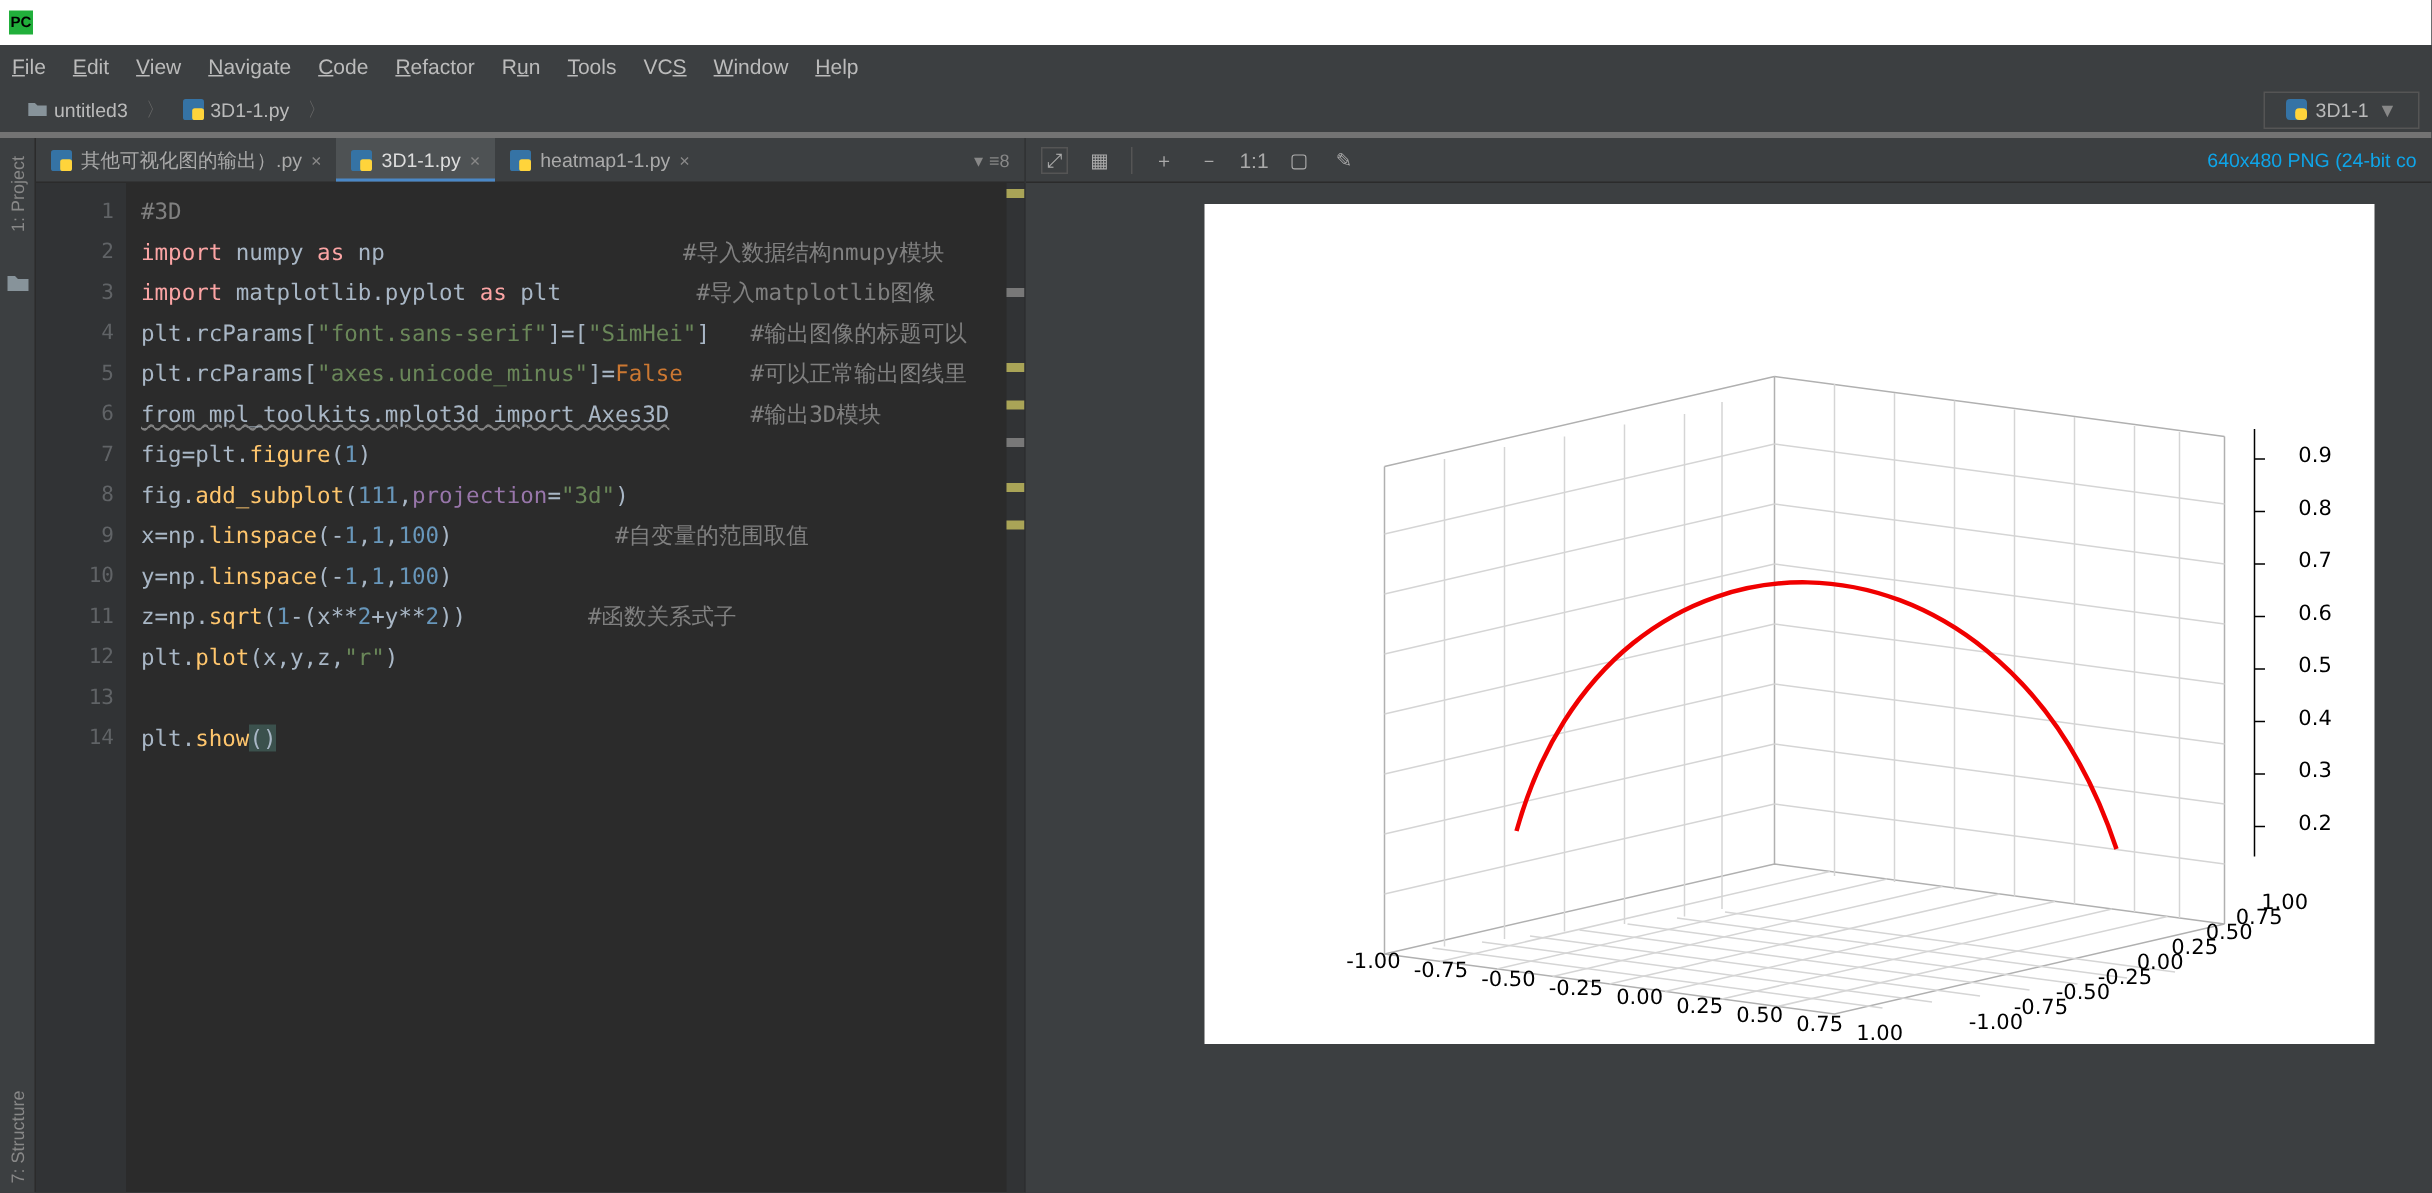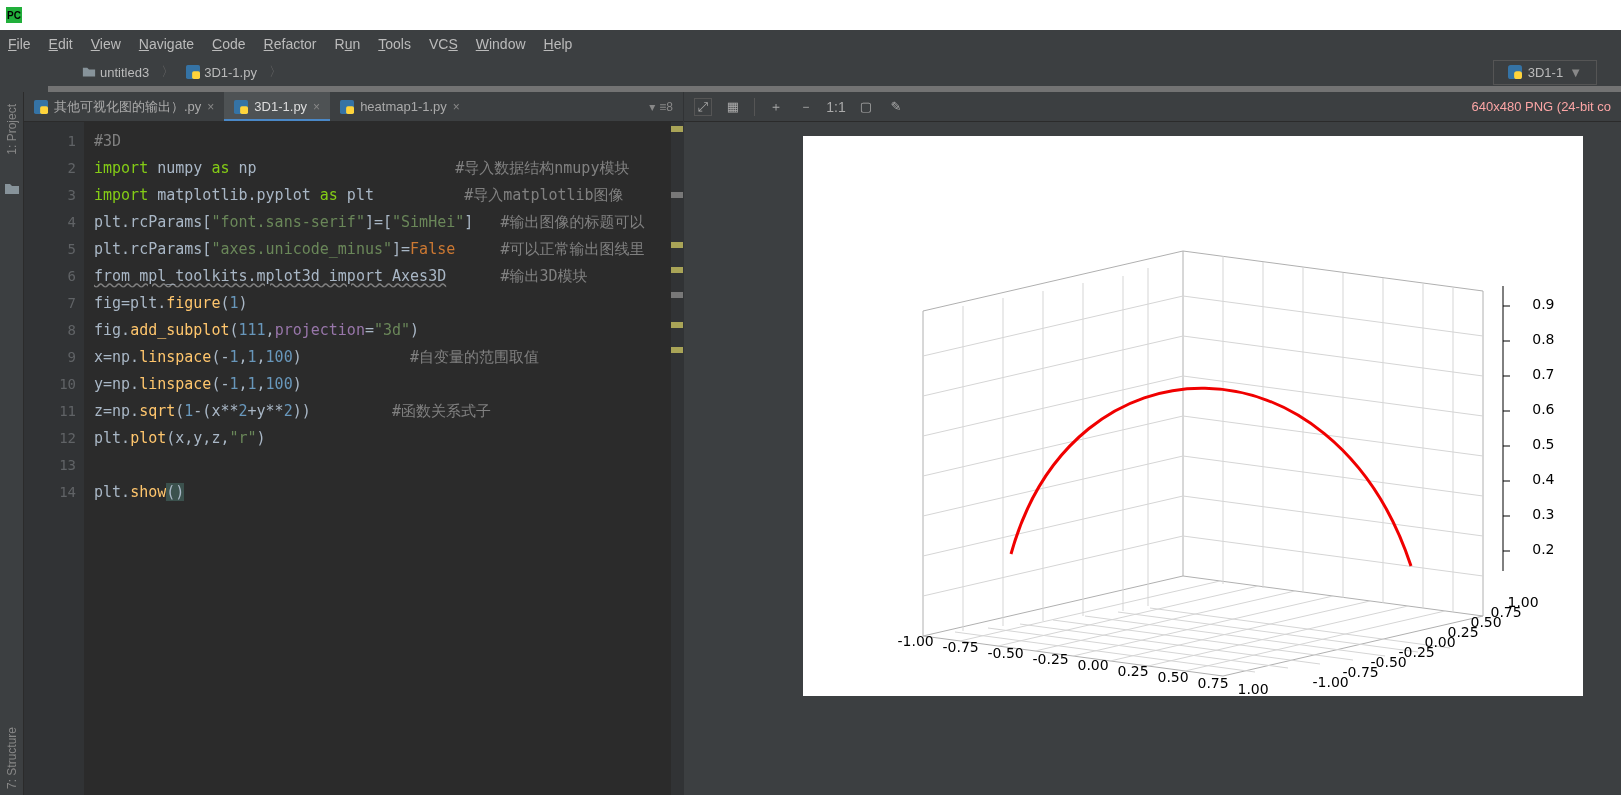--- a/index.html
+++ b/index.html
@@ -2,60 +2,60 @@
 <html><head>
 <meta charset="utf-8">
 <style>
 * { margin:0; padding:0; box-sizing:border-box; }
 body { font-family:"Segoe UI",Arial,sans-serif; font-size:13px; background:#3c3f41; color:#bbb; width:1621px; height:795px; overflow:hidden; }
 .titlebar { background:#fff; color:#000; height:30px; display:flex; align-items:center; padding:0 6px; gap:6px; }
 .titlebar .icon { width:16px; height:16px; background:#21af3b; display:inline-flex; align-items:center; justify-content:center; font-size:10px; font-weight:bold; color:#000; }
 .menubar { background:#3c3f41; height:28px; display:flex; align-items:center; padding:0 8px; gap:18px; color:#bbb; font-size:14px; }
 .menubar span { cursor:default; }
 .menubar .ul { text-decoration:underline; }
-.navrow { background:#3c3f41; height:34px; display:flex; align-items:center; padding:0 24px; border-bottom:6px solid #737373;margin-left:48px; }
+.navrow { background:#3c3f41; height:34px; display:flex; align-items:center; padding:0 8px; border-bottom:4px solid #737373; }
 .crumb { display:flex; align-items:center; gap:4px; padding:2px 10px; }
 .crumb svg { width:14px; height:14px; }
 .chev { color:#666; padding:0 2px; }
 .cfgbox { margin-left:auto; border:1px solid #555; padding:4px 14px; display:flex; align-items:center; gap:6px; background:#3c3f41; }
 .main { display:flex; height:calc(795px - 30px - 28px - 34px); }
 .leftgutter { width:24px; background:#3c3f41; border-right:1px solid #2b2b2b; display:flex; flex-direction:column; align-items:center; padding-top:6px; gap:20px; color:#888; }
 .vtab { writing-mode:vertical-rl; transform:rotate(180deg); font-size:12px; padding:6px 2px; }
 .editor-pane { width:660px; display:flex; flex-direction:column; background:#2b2b2b; border-right:1px solid #313335; }
 .edtabs { height:30px; display:flex; align-items:stretch; background:#3c3f41; border-bottom:1px solid #2b2b2b; }
 .edtab { display:flex; align-items:center; gap:6px; padding:0 10px; color:#aaa; position:relative; }
 .edtab.active { background:#4e5254; color:#ddd; }
 .edtab.active::after { content:""; position:absolute; left:0; right:0; bottom:0; height:2px; background:#4a88c7; }
 .closex { color:#888; font-size:12px; }
 .pyi { width:14px; height:14px; }
 .edtabs .spacer { flex:1; }
 .edtabs .wrapicon { display:flex; align-items:center; padding:0 10px; color:#888; font-size:12px; gap:4px; }
 .editor-body { flex:1; display:flex; overflow:hidden; }
 .gutter { width:60px; background:#313335; color:#606366; text-align:right; padding:6px 8px 6px 0; font-family:Consolas,monospace; font-size:14px; line-height:27px; }
 .code { flex:1; padding:6px 10px; font-family:Consolas,monospace; font-size:15px; line-height:27px; color:#a9b7c6; white-space:pre; overflow:hidden; position:relative; }
 .code .c { color:#808080; }
-.code .k { color:#84cc16; }
+.code .k { color:#fca5a5; }
 .code .s { color:#6a8759; }
 .code .kw { color:#cc7832; }
 .code .fn { color:#ffc66d; }
 .code .p  { color:#9876aa; }
 .code .n  { color:#6897bb; }
 .code .wavy { text-decoration:underline wavy #808080; }
 .code .hlparen { background:#3b514d; }
 .minimap { width:12px; background:#313335; position:relative; }
 .mm-y { position:absolute; right:0; width:12px; height:6px; background:#a9a457; }
 .mm-y.w { background:#787878; }
 .sci-pane { flex:1; display:flex; flex-direction:column; background:#3c3f41; }
 .sci-tabs { height:30px; display:flex; align-items:center; border-bottom:1px solid #2b2b2b; }
 .sci-tabs .lbl { padding:0 18px; color:#bbb; }
 .sci-tb { height:30px; display:flex; align-items:center; gap:12px; padding:0 10px; border-bottom:1px solid #2b2b2b; }
 .sci-tb .sep { width:1px; height:18px; background:#555; }
 .sci-tb .ic { width:18px; height:18px; display:flex; align-items:center; justify-content:center; color:#aaa; border:1px solid transparent; }
 .sci-tb .ic.box { border:1px solid #555; }
-.sci-tb .info { margin-left:auto; color:#fca5a5; font-size:13px; }
+.sci-tb .info { margin-left:auto; color:#0ea5e9; font-size:13px; }
 .plot-area { flex:1; background:#3c3f41; display:flex; align-items:flex-start; justify-content:center; padding:14px 10px 10px 90px; overflow:hidden; }
 .plot-canvas { background:#fff; width:780px; height:560px; position:relative; }
 .plot-canvas svg { width:100%; height:100%; }
 .axis-lbl { position:absolute; font-family:"DejaVu Sans",Arial; font-size:14px; color:#000; }
 </style>
 </head>
 <body>
 
 <div class="titlebar">
   <span class="icon">PC</span>

